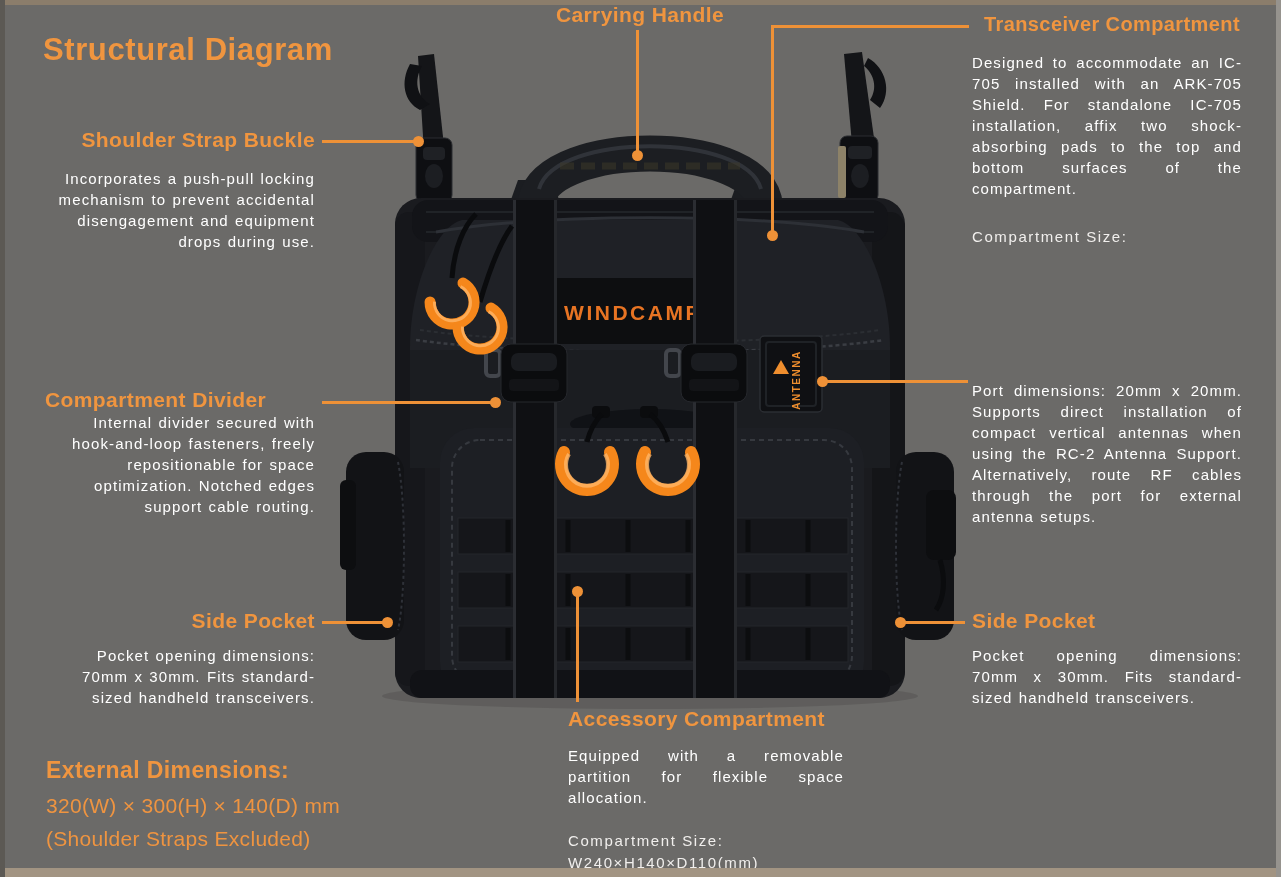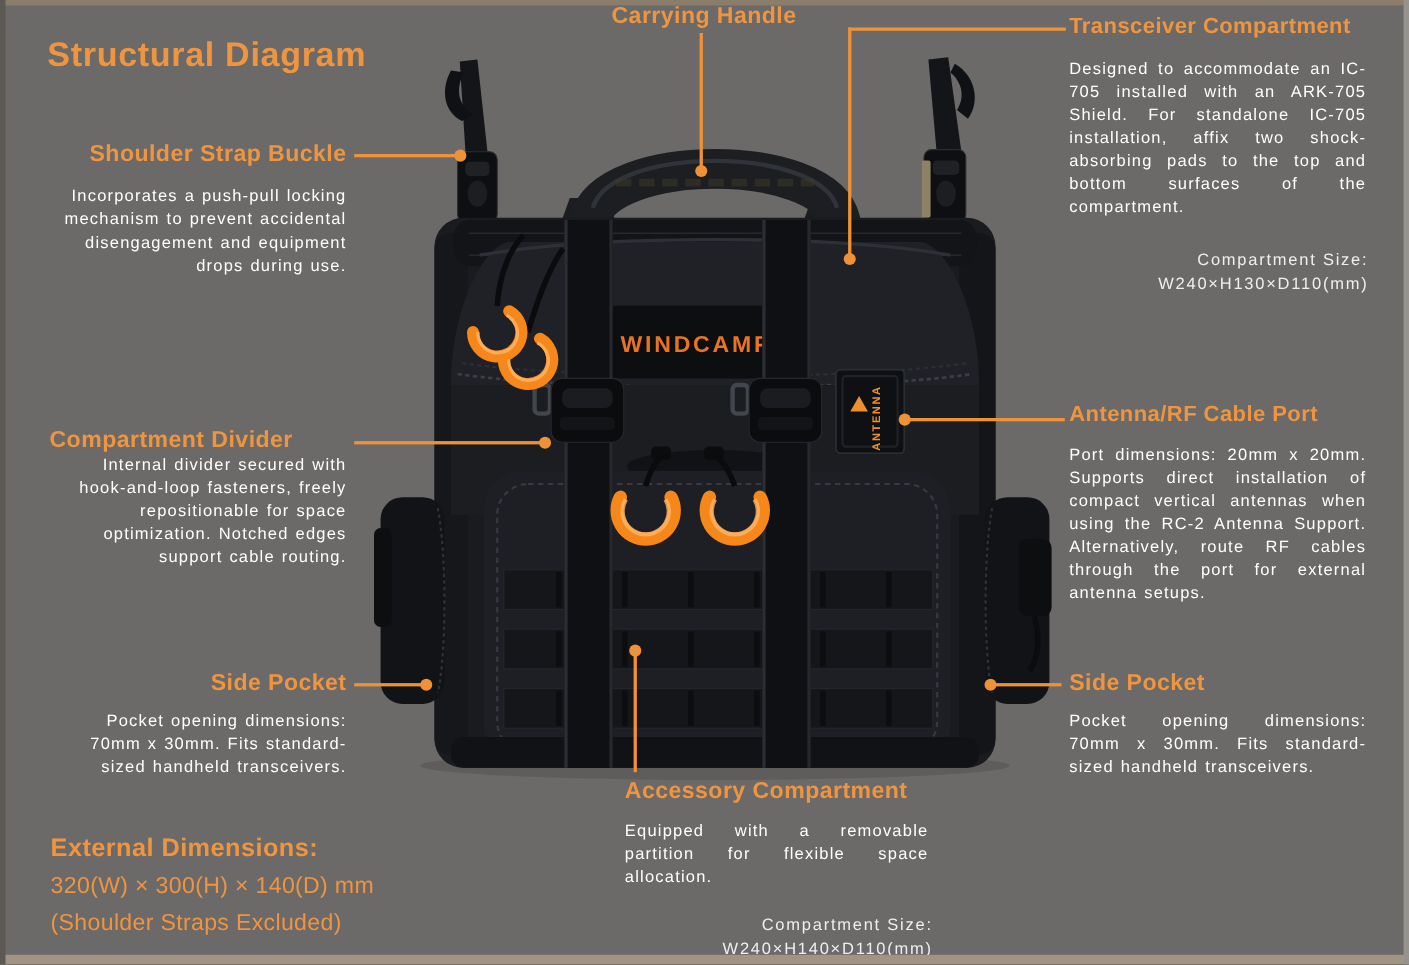--- a/index.html
+++ b/index.html
@@ -22,21 +22,21 @@
   .page-title{
     color:#F0953F; font-weight:700; font-size:31px; letter-spacing:.6px;
     white-space:nowrap;
   }
   .txt{
     color:#ffffff; font-size:15px; line-height:21px; letter-spacing:1.1px;
     word-spacing:1px;
   }
   .txt.r{ text-align:right; }
   .txt.j{ text-align:justify; }
-  .size-line{ color:#F1EFED; font-size:15px; line-height:22px; letter-spacing:1.6px;text-align:right; }
+  .size-line{ color:#F1EFED; font-size:15px; line-height:22px; letter-spacing:1.6px; }
   .ext-title{ color:#F0953F; font-weight:700; font-size:23px; letter-spacing:.4px; white-space:nowrap;}
   .ext-line{ color:#EF9440; font-size:21px; letter-spacing:.3px; white-space:nowrap;}
 
   .leader{ position:absolute; background:#EE9137; }
   .dot{ position:absolute; width:11px; height:11px; border-radius:50%; background:#EE9137; }
 
   svg text{ font-family:"Liberation Sans", sans-serif; }
 </style>
 </head>
 <body>
@@ -206,38 +206,36 @@
   <div class="dot" style="left:895px; top:617px;"></div>
 
   <div class="leader" style="left:576px; top:592px; width:3px; height:110px;"></div>
   <div class="dot" style="left:572px; top:586px;"></div>
 
   <div class="block page-title" style="left:43px; top:32px;">Structural Diagram</div>
 
   <div class="block callout-title" style="left:540px; top:3px; width:200px; text-align:center;">Carrying Handle</div>
 
   <div class="block" style="left:972px; top:13px; width:272px;">
-    <div class="callout-title" style="font-size:20px;">Transceiver Compartment</div>
+    <div class="callout-title" style="font-size:20px;margin-left:12px;">Transceiver Compartment</div>
     <div class="txt j" style="margin-top:16px; width:270px;">Designed to accommodate an IC-705 installed with an ARK-705 Shield. For standalone IC-705 installation, affix two shock-absorbing pads to the top and bottom surfaces of the compartment.</div>
     <div class="size-line" style="margin-top:27px;">Compartment Size:</div>
-    <div class="size-line">W240×H130×D110(mm)</div>
   </div>
 
   <div class="block" style="left:45px; top:128px; width:270px;">
     <div class="callout-title" style="text-align:right;">Shoulder Strap Buckle</div>
     <div class="txt r" style="margin-top:16px;">Incorporates a push-pull locking mechanism to prevent accidental disengagement and equipment drops during use.</div>
   </div>
 
   <div class="block" style="left:45px; top:388px; width:270px;">
     <div class="callout-title" style="text-align:left;">Compartment Divider</div>
     <div class="txt r" style="">Internal divider secured with hook-and-loop fasteners, freely repositionable for space optimization. Notched edges support cable routing.</div>
   </div>
 
   <div class="block" style="left:972px; top:366px; width:272px;">
-    <div class="callout-title" style="font-size:20px;">Antenna/RF Cable Port</div>
     <div class="txt j" style="margin-top:14px; width:270px;">Port dimensions: 20mm x 20mm. Supports direct installation of compact vertical antennas when using the RC-2 Antenna Support. Alternatively, route RF cables through the port for external antenna setups.</div>
   </div>
 
   <div class="block" style="left:45px; top:609px; width:270px;">
     <div class="callout-title" style="text-align:right;">Side Pocket</div>
     <div class="txt r" style="margin-top:12px;">Pocket opening dimensions: 70mm x 30mm. Fits standard-sized handheld transceivers.</div>
   </div>
 
   <div class="block" style="left:972px; top:609px; width:272px;">
     <div class="callout-title">Side Pocket</div>

